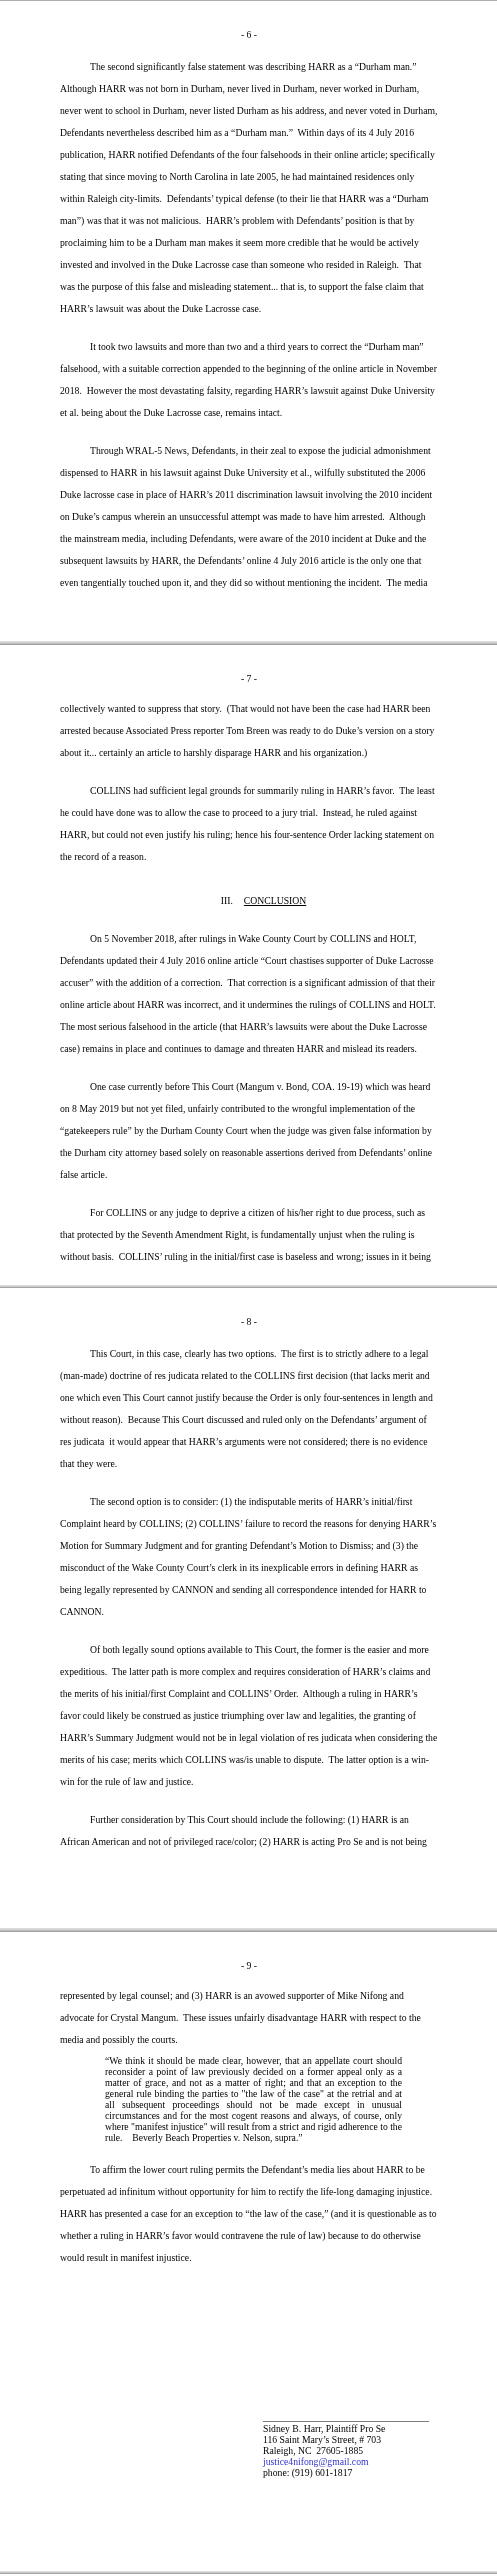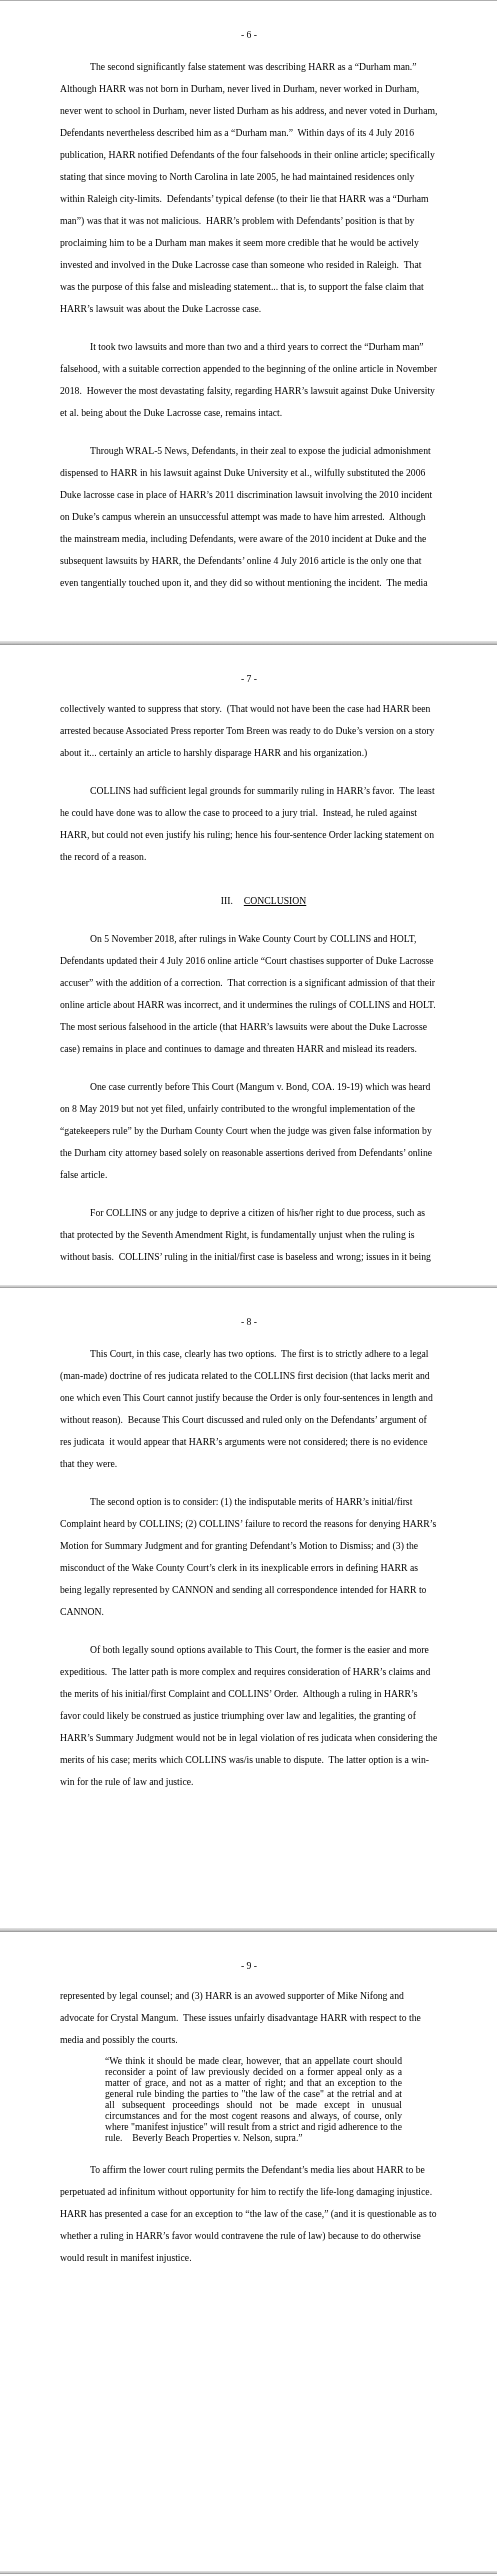--- a/index.html
+++ b/index.html
@@ -102,30 +102,39 @@
   </section>
 
   <div class="page-divider"></div>
 
   <section class="page">
     <div class="page-num">- 8 -</div>
     <div class="content">
       <p class="ind"><span>This Court, in this case, clearly has two options.&nbsp; The first is to strictly adhere to a legal (man-made) doctrine of </span><span class="em">res judicata</span><span> related to the COLLINS first decision (that lacks merit and one which even This Court cannot justify because the Order is only four-sentences in length and without reason).&nbsp; Because This Court discussed and ruled only on the Defendants’ argument of res judicata&nbsp; it would appear that HARR’s arguments were not considered; there is no evidence that they were.</span></p>
       <p class="ind">The second option is to consider: (1) the indisputable merits of HARR’s initial/first Complaint heard by COLLINS; (2) COLLINS’ failure to record the reasons for denying HARR’s Motion for Summary Judgment and for granting Defendant’s Motion to Dismiss; and (3) the misconduct of the Wake County Court’s clerk in its inexplicable errors in defining HARR as being legally represented by CANNON and sending all correspondence intended for HARR to CANNON.</p>
       <p class="ind"><span>Of both legally sound options available to This Court, the former is the easier and more expeditious.&nbsp; The latter path is more complex and requires consideration of HARR’s claims and the merits of his initial/first Complaint and COLLINS’ Order.&nbsp; Although a ruling in HARR’s favor could likely be construed as justice triumphing over law and legalities, the granting of HARR’s Summary Judgment would not be in legal violation of </span><span class="em">res judicata</span><span> when considering the merits of his case; merits which COLLINS was/is unable to dispute.&nbsp; The latter option is a win-win for the rule of law and justice.</span></p>
+      <p class="ind">Further consideration by This Court should include the following: (1) HARR is an African American and not of privileged race/color; (2) HARR is acting Pro Se and is not being</p>
     </div>
   </section>
 
   <div class="page-divider"></div>
 
   <section class="page last">
     <div class="page-num">- 9 -</div>
     <div class="content">
       <p>represented by legal counsel; and (3) HARR is an avowed supporter of Mike Nifong and advocate for Crystal Mangum.&nbsp; These issues unfairly disadvantage HARR with respect to the media and possibly the courts.</p>
       <p class="quote"><span>“We think it should be made clear, however, that an appellate court should reconsider a point of law previously decided on a former appeal only as a matter of grace, and not as a matter of right; and that an exception to the general rule binding the parties to "the law of the case" at the retrial and at all subsequent proceedings should not be made except in unusual circumstances and for the most cogent reasons and always, of course, only where "manifest injustice" will result from a strict and rigid adherence to the rule.&nbsp;&nbsp;&nbsp; </span><span class="em">Beverly Beach Properties v. Nelson</span><span>, supra.”</span></p>
       <p class="ind">To affirm the lower court ruling permits the Defendant’s media lies about HARR to be perpetuated ad infinitum without opportunity for him to rectify the life-long damaging injustice.&nbsp; HARR has presented a case for an exception to “the law of the case,” (and it is questionable as to whether a ruling in HARR’s favor would contravene the rule of law) because to do otherwise would result in manifest injustice.</p>
     </div>
+    <div class="sig">
+      <div class="sig-line"></div>
+      <div>Sidney B. Harr, Plaintiff Pro Se</div>
+      <div>116 Saint Mary’s Street, # 703</div>
+      <div>Raleigh, NC&nbsp; 27605-1885</div>
+      <div class="sig-email">justice4nifong@gmail.com</div>
+      <div>phone: (919) 601-1817</div>
+    </div>
   </section>
 
   <div class="page-divider"></div>
 
 </div>
 
 
 </body></html>

